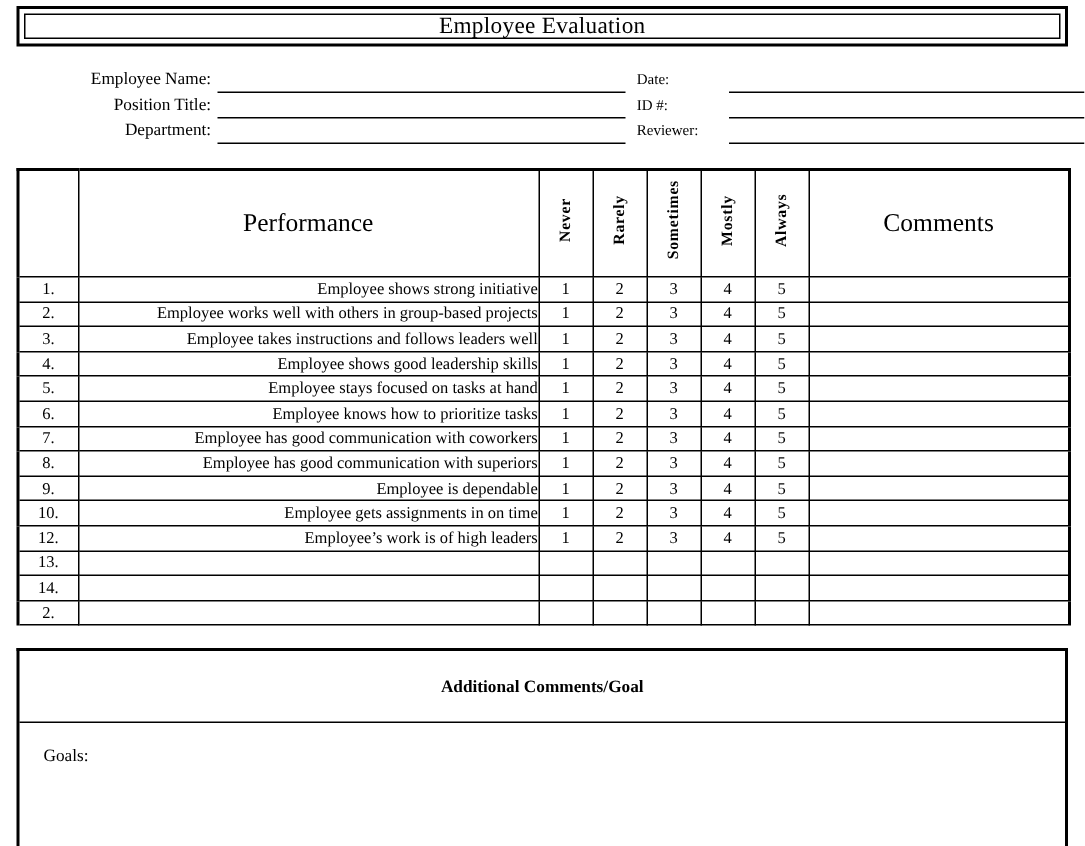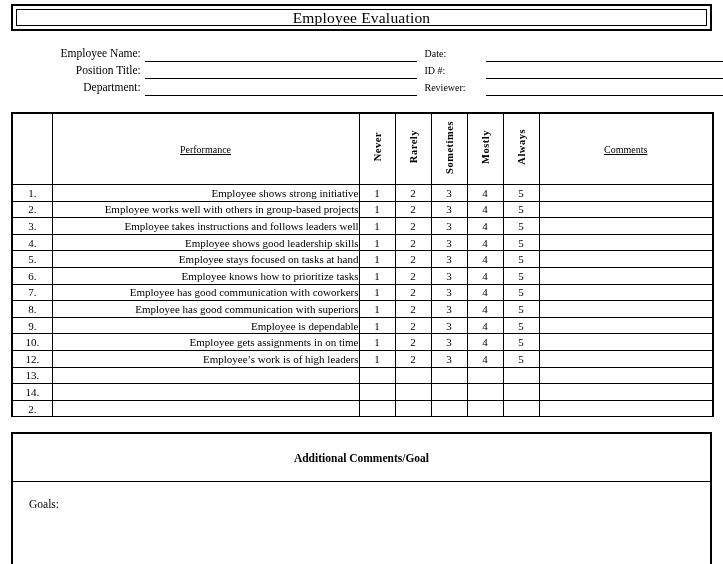--- a/index.html
+++ b/index.html
@@ -105,22 +105,21 @@
   .main-table .outer-r { border-right: 2px solid #000; }
   .main-table thead td { border-top: 2px solid #000; }
 
   .hdr {
     height: 70px;
     vertical-align: middle;
     text-align: center;
   }
   .hdr-perf, .hdr-comments {
     font-weight: bold;
-    font-size: 10px;
-    text-decoration: underline;
+    font-size: 17px;
   }
   .vert-label {
     writing-mode: vertical-rl;
     transform: rotate(180deg);
     display: inline-block;
     font-weight: bold;
     font-size: 10.5px;
     letter-spacing: 0.5px;
     white-space: nowrap;
   }

